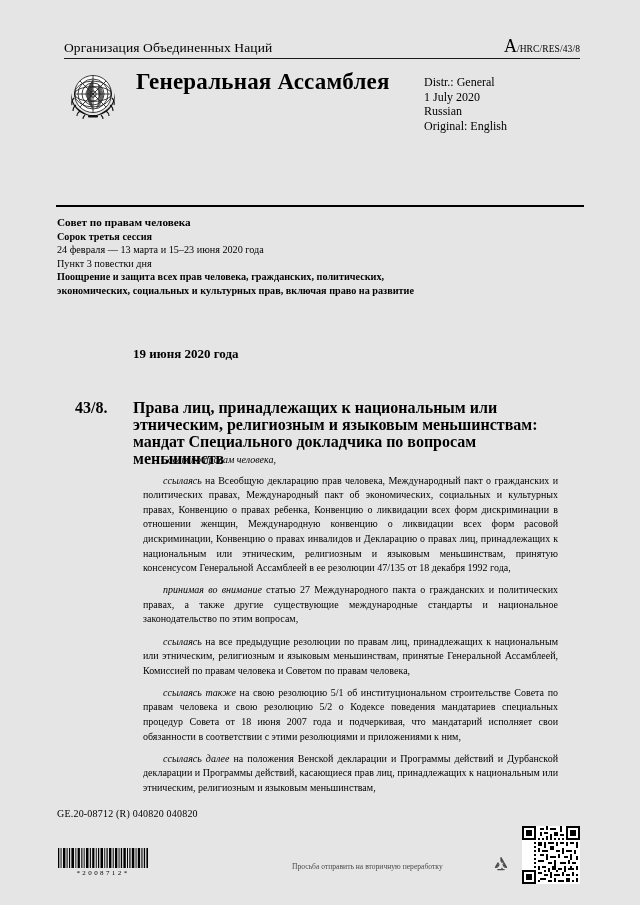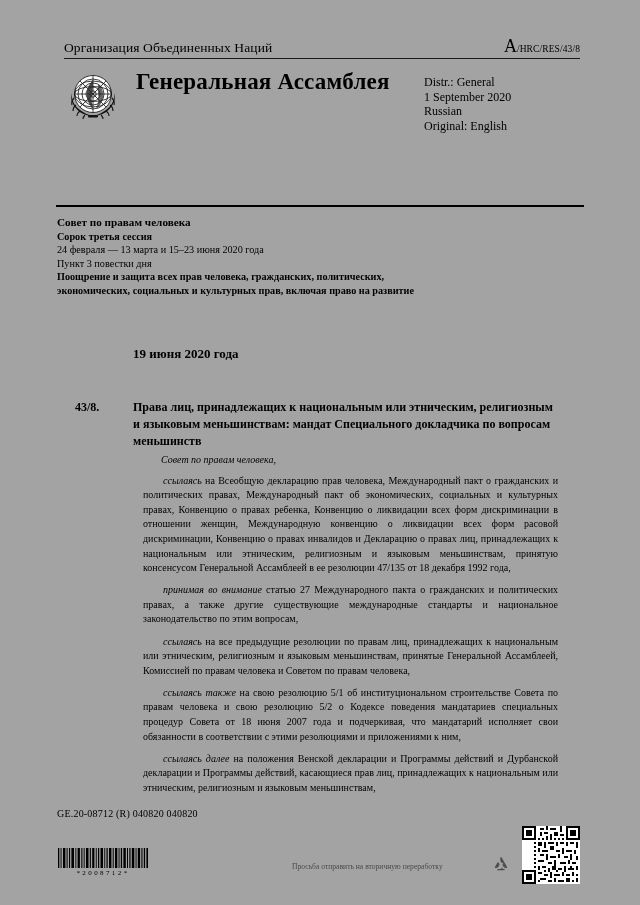--- a/index.html
+++ b/index.html
@@ -4,21 +4,21 @@
 <style>
   html, body {
     margin: 0;
     padding: 0;
     background: #8a8a8a;
   }
   .page {
     position: relative;
     width: 640px;
     height: 905px;
-    background: #a3a3a3;
+    background: #e5e5e5;
     margin: 0 auto;
     overflow: hidden;
     font-family: "Liberation Serif", "DejaVu Serif", serif;
     color: #000000;
     box-sizing: border-box;
   }
 
   
   .hdr-top {
     position: absolute;
@@ -121,21 +121,21 @@
     width: 420px;
     font-size: 13px;
     font-weight: bold;
     line-height: 17.5px;
   }
   .res-item {
     position: absolute;
     left: 75px;
     top: 399px;
     width: 480px;
-    font-size: 12px;
+    font-size: 16px;
     font-weight: bold;
     line-height: 17px;
     display: flex;
   }
   .res-num {
     width: 58px;
     flex: 0 0 58px;
   }
   .res-title { flex: 1 1 auto; }
 
@@ -253,21 +253,21 @@
           <path d="M50 32 q3 3 2 7"></path>
             <path d="M48 39 q3 2 3 6"></path>
           <path d="M44 45 q3 2 3 5"></path>
             <path d="M39 49 q2 2 2 4"></path>
         </g>
       </svg>
     </div>
     <div class="ga-title">Генеральная Ассамблея</div>
     <div class="distr-block">
       <div>Distr.: General</div>
-      <div>1 September 2020</div>
+      <div>1 July 2020</div>
       <div>Russian</div>
       <div>Original: English</div>
     </div>
   </div>
 
   <div class="rule-thick"></div>
   <div class="session">
     <div class="lead">Совет по правам человека</div>
     <div class="b">Сорок третья сессия</div>
     <div>24 февраля — 13 марта и 15–23 июня 2020 года</div>

